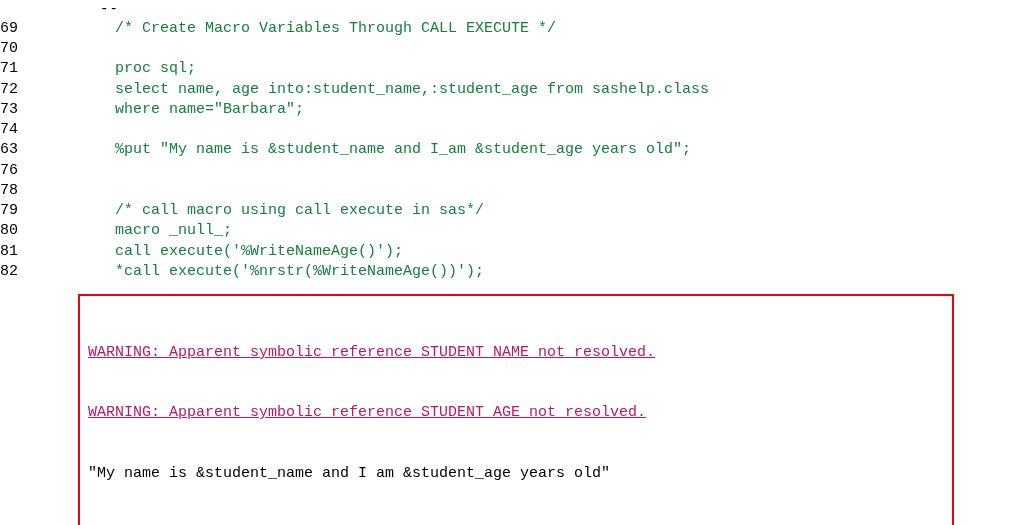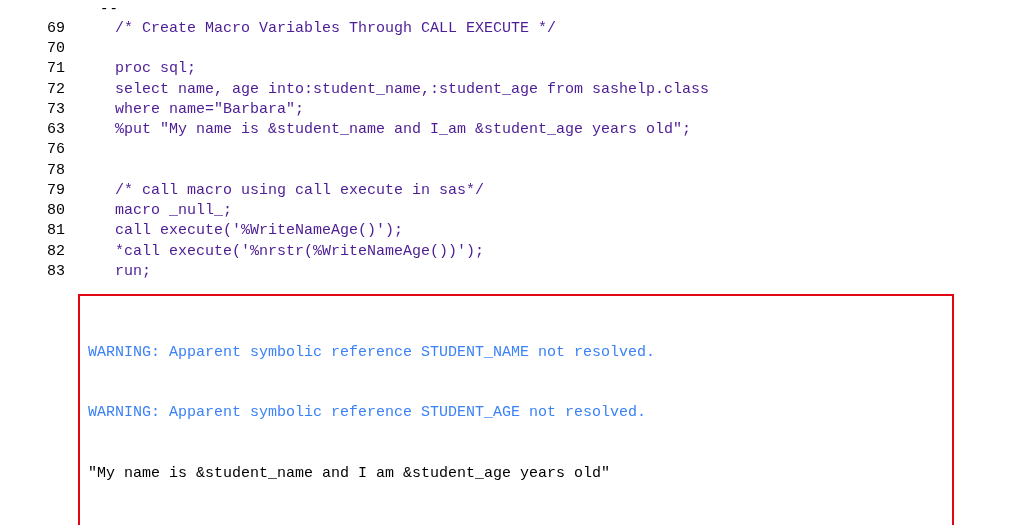--- a/index.html
+++ b/index.html
@@ -13,39 +13,40 @@
     }
     .code-area {
       padding: 0 0 4px 0;
     }
     .code-line {
       display: flex;
       white-space: pre;
     }
     .gutter {
       width: 115px;
-      text-align: right;
+      text-align: left;
       color: #000000;
       padding-right: 50px;
       box-sizing: border-box;
       flex-shrink: 0;
     }
     .code-text {
       flex: 1;
-      color: #4c1d95;
+      color: #15803d;
       font-family: Liberation Mono, monospace;
     }
     .log-box {
       border: 2px solid #e30613;
       margin: 8px 70px 2px 78px;
       padding: 6px 8px 6px 8px;
       white-space: pre;
     }
     .log-warning {
-      color: #3b82f6;
+      color: #be185d;
+      text-decoration: underline;
     }
     .log-normal {
       color: #000000;
     }
     .dashes {
       margin-left: 100px;
       color: #000;
       font-size: 14px;
       letter-spacing: 1px;
     }
@@ -69,20 +70,21 @@
   </div>
   <div class="code-line">
     <span class="gutter">72</span>
     <span class="code-text">select name, age into:student_name,:student_age from sashelp.class</span>
   </div>
   <div class="code-line">
     <span class="gutter">73</span>
     <span class="code-text">where name="Barbara";</span>
   </div>
   <div class="code-line">
+    <span class="gutter">74</span>
   </div>
   <div class="code-line">
     <span class="gutter">63</span>
     <span class="code-text">%put "My name is &amp;student_name and I_am &amp;student_age years old";</span>
   </div>
   <div class="code-line">
     <span class="gutter">76</span>
     <span class="code-text"></span>
   </div>
   <div class="code-line">
@@ -98,24 +100,20 @@
     <span class="code-text">macro _null_;</span>
   </div>
   <div class="code-line">
     <span class="gutter">81</span>
     <span class="code-text">call execute('%WriteNameAge()');</span>
   </div>
   <div class="code-line">
     <span class="gutter">82</span>
     <span class="code-text">*call execute('%nrstr(%WriteNameAge())');</span>
   </div>
-  <div class="code-line">
-    <span class="gutter">83</span>
-    <span class="code-text">run;</span>
-  </div>
 </div>
 
 <div class="log-box">
   <div class="log-warning">WARNING: Apparent symbolic reference STUDENT_NAME not resolved.</div>
   <div class="log-warning">WARNING: Apparent symbolic reference STUDENT_AGE not resolved.</div>
   <div class="log-normal">"My name is &amp;student_name and I am &amp;student_age years old"</div>
   
 </div>
 
 </body></html>

